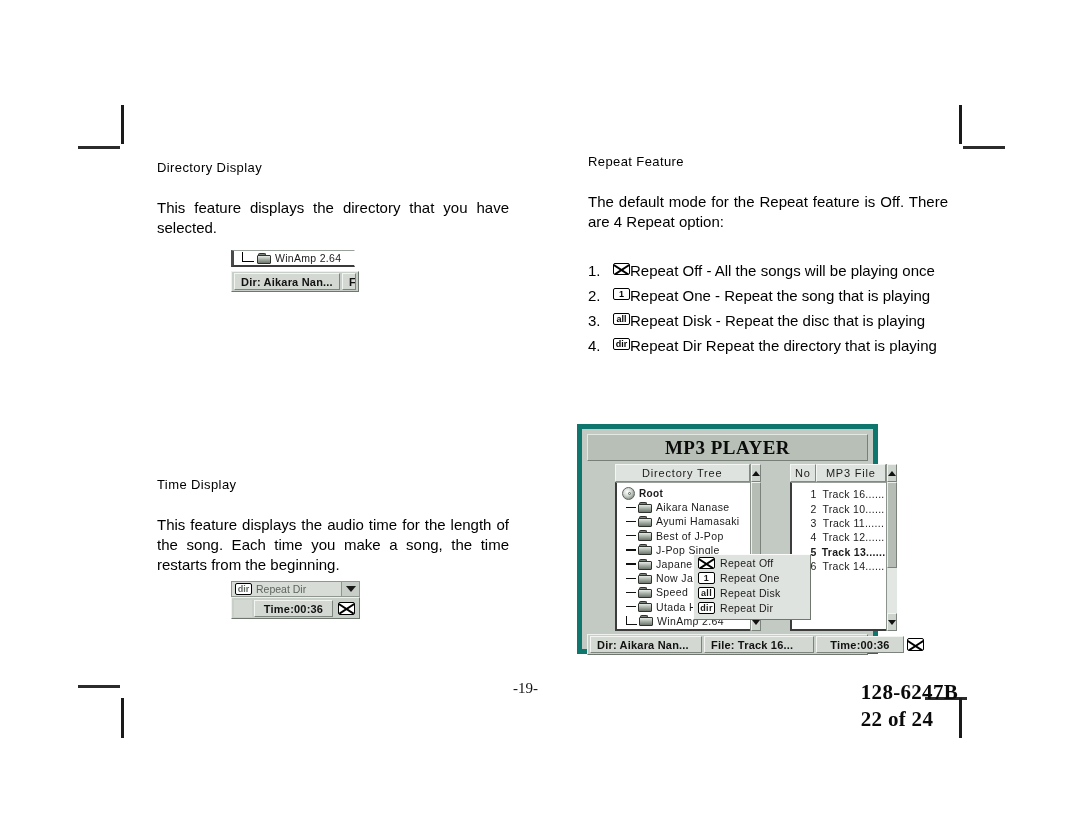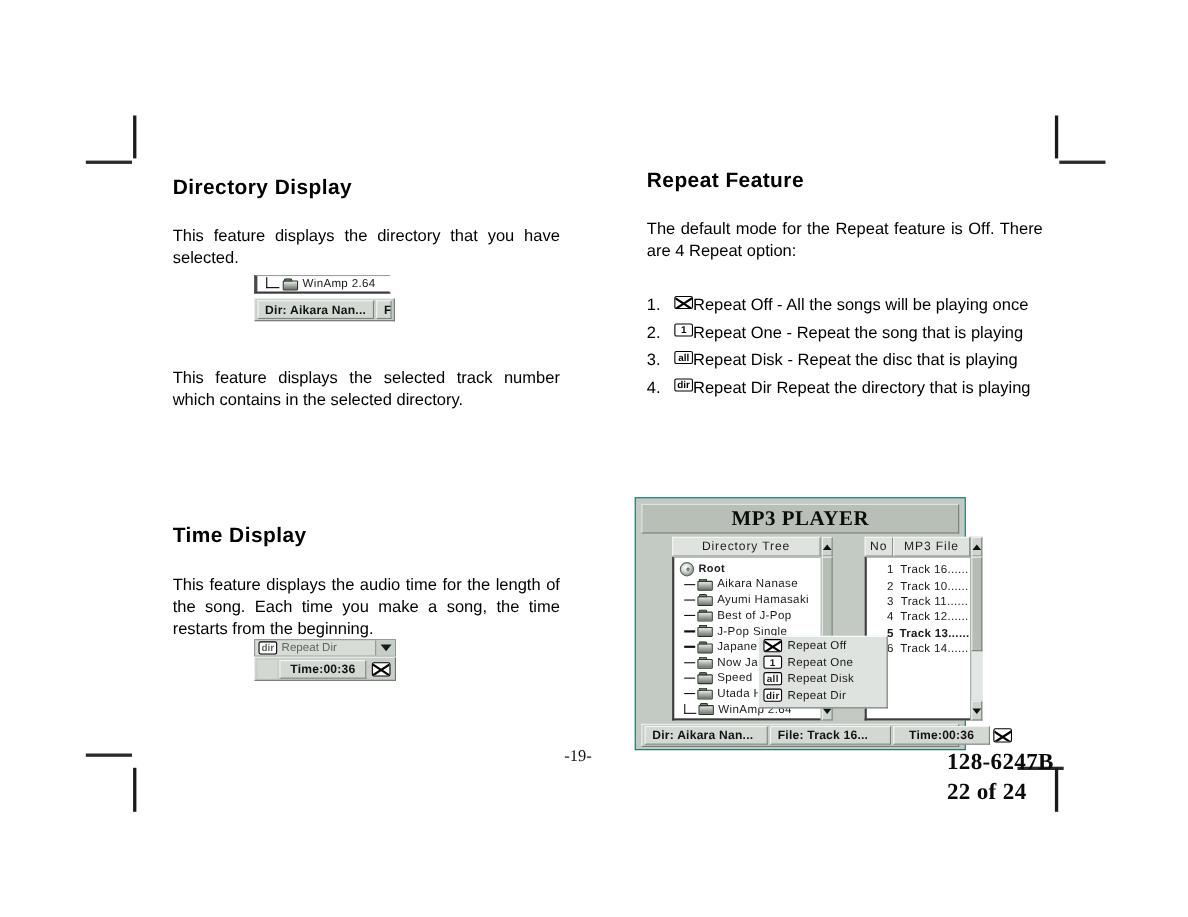--- a/index.html
+++ b/index.html
@@ -28,22 +28,22 @@
     width: 3px;
     background: #1a1a1a;
   }
 
   
   .col { position: absolute; }
   .col-left  { left: 157px; top: 160px; width: 352px; }
   .col-right { left: 588px; top: 154px; width: 360px; }
 
   h2.sec {
-    font-size: 19px;
-    font-weight: bold;
+    font-size: 13px;
+    font-weight: normal;
     margin: 0;
     letter-spacing: 0.4px;
     line-height: 1.2;
   }
 
   p.body {
     font-size: 15px;
     line-height: 20px;
     margin: 0;
     text-align: justify;
@@ -208,25 +208,25 @@
     width: 0; height: 0;
     border-left: 5px solid transparent;
     border-right: 5px solid transparent;
     border-top: 6px solid #1a1a1a;
   }
 
   
   #mp3-window {
     position: absolute;
     left: 577px;
-    top: 452px;
+    top: 424px;
     width: 301px;
     height: 230px;
     background: #c3cac3;
-    border: 1px solid #0f766e;
+    border: 5px solid #0f766e;
     box-sizing: border-box;
     padding: 5px;
   }
   #mp3-titlebar {
     height: 27px;
     background: #b7bfb7;
     border-top: 1px solid #e4e8e4;
     border-left: 1px solid #e4e8e4;
     border-right: 1px solid #787f78;
     border-bottom: 1px solid #787f78;
@@ -518,21 +518,20 @@
     <span>WinAmp 2.64</span>
   </div>
 </div>
 <div class="statusbar-frag" style="left:231px;top:271px;width:128px;height:21px;padding:0 2px;">
   <div class="sb-cell" style="width:112px;">Dir: Aikara Nan...</div>
   <div class="sb-cell" style="width:10px;margin-left:2px;overflow:hidden;">F</div>
 </div>
 
 <div class="col" style="left:157px;top:312px;width:352px;">
   <div class="spacer-22"></div>
-  <p class="body">This feature displays the selected track number which contains in  the selected directory.</p>
 </div>
 
 <div class="col" style="left:157px;top:477px;width:352px;">
   <h2 class="sec">Time Display</h2>
   <div class="spacer-22"></div>
   <p class="body">This feature displays the audio time for the length of the  song.  Each time you make a song, the time restarts from the beginning.</p>
 </div>
 
 <div class="repeat-strip" style="left:231px;top:581px;width:129px;height:16px;">
   <span class="ricon" style="margin-right:4px;">dir</span>

